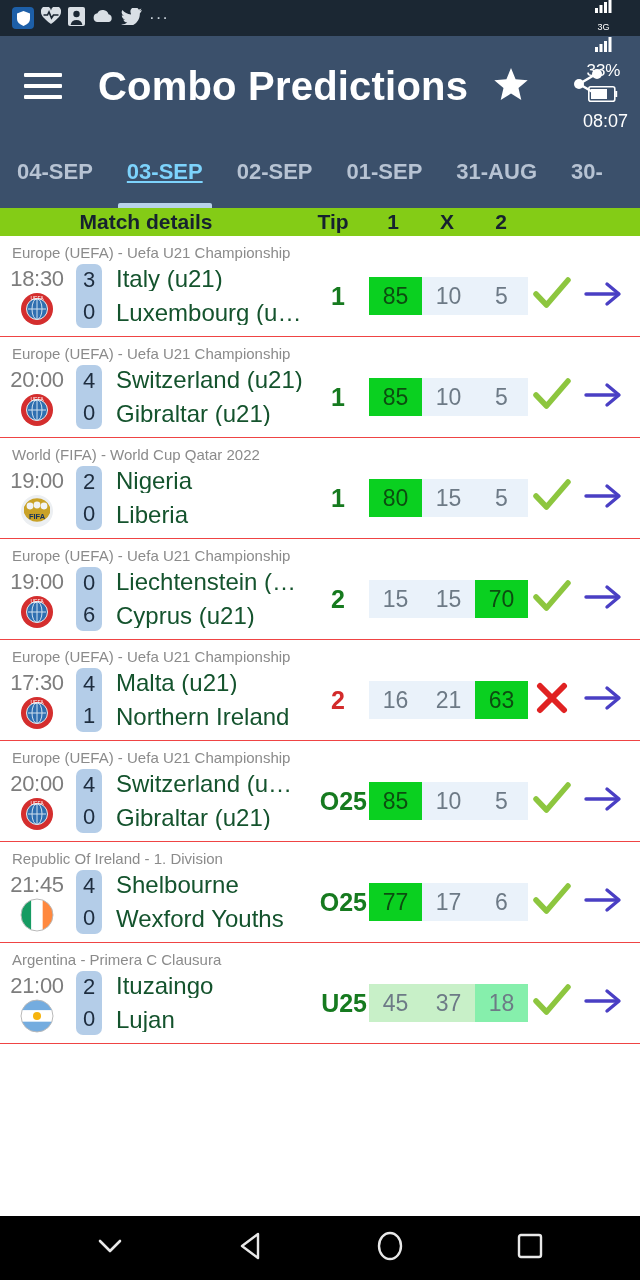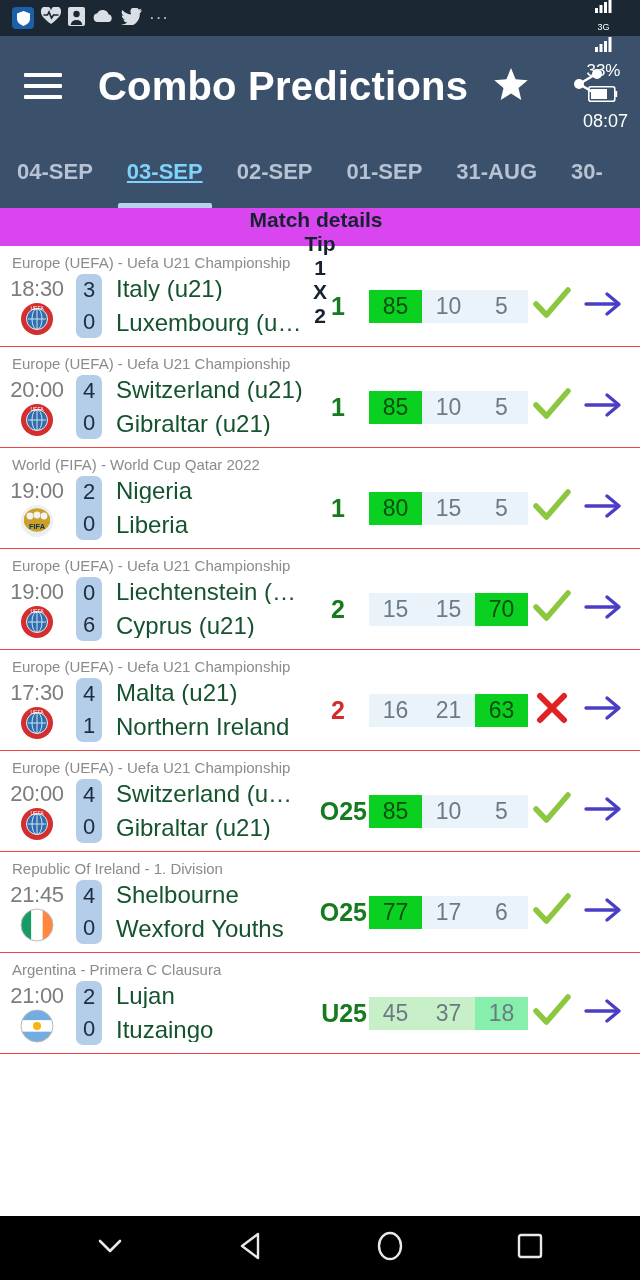--- a/index.html
+++ b/index.html
@@ -52,22 +52,22 @@
     color: #b7c3d3; white-space: nowrap; position: relative; cursor: pointer;
   }
   .tab.active { color: #7dd3fc; text-decoration: underline; }
   .tab.active::after {
     content: ""; position: absolute; left: 8px; right: 8px; bottom: 0;
     height: 5px; background: #b9d2ea; border-radius: 2px 2px 0 0;
   }
 
   
   .thead {
-    height: 38px; background: #d946ef; display: flex; align-items: center;
-    color: #16222f; font-size: 21px; font-weight: bold; flex-direction: column;
+    height: 28px; background: #84cc16; display: flex; align-items: center;
+    color: #16222f; font-size: 21px; font-weight: bold;
   }
   .th-match { flex: 1; text-align: center; padding-right: 8px; }
   .th-tip { width: 66px; text-align: center; }
   .th-1, .th-x, .th-2 { width: 54px; text-align: center; }
   .th-pad { width: 112px; }
 
   
   .rows { background: #ffffff; }
   .row {
     border-bottom: 1px solid #ef4444;
@@ -100,21 +100,21 @@
     font-size: 24px; color: #14532d; line-height: 1;
     white-space: nowrap; overflow: hidden; text-overflow: ellipsis;
   }
 
   .oddswrap { display: flex; align-items: center; flex: 0 0 auto; padding-right: 8px; }
   .tip { font-size: 25px; font-weight: bold; width: 62px; text-align: center; }
   .tip.win { color: #167a1f; }
   .tip.lose { color: #d32b2b; }
   .tip.wide { width: 72px; text-align: right; padding-right: 2px; }
 
-  .odds { display: flex; align-items: stretch; background: #eaf2fa; height: 33px; }
+  .odds { display: flex; align-items: stretch; background: #eaf2fa; height: 38px; }
   .odds.band-green { background: #c8f0c8; }
   .cell {
     width: 53px; display: flex; align-items: center; justify-content: center;
     font-size: 23px; color: #6d7a86;
   }
   .cell.hl { background: #0ad020; color: #0c4d10; font-weight: normal; }
   .cell.tail { background: #86efac; }
 
   .result { width: 48px; display: flex; align-items: center; justify-content: center; }
   .goto { width: 56px; display: flex; align-items: center; justify-content: center; }
@@ -596,22 +596,22 @@
               </g>
               <circle cx="17" cy="17" r="16" fill="none" stroke="#b9b9b9" stroke-width="1"></circle>
             </svg>
           </span>
         </div>
         <div class="scorecol">
           <div class="score">2</div>
           <div class="score">0</div>
         </div>
         <div class="teams">
+          <div class="team">Ituzaingo</div>
           <div class="team">Lujan</div>
-          <div class="team">Ituzaingo</div>
         </div>
         <div class="oddswrap">
           <div class="tip win wide">U25</div>
           <div class="odds band-green">
             <div class="cell">45</div>
             <div class="cell">37</div>
             <div class="cell tail">18</div>
           </div>
           <div class="result">
             <span><svg width="38" height="34" viewBox="0 0 38 34">

